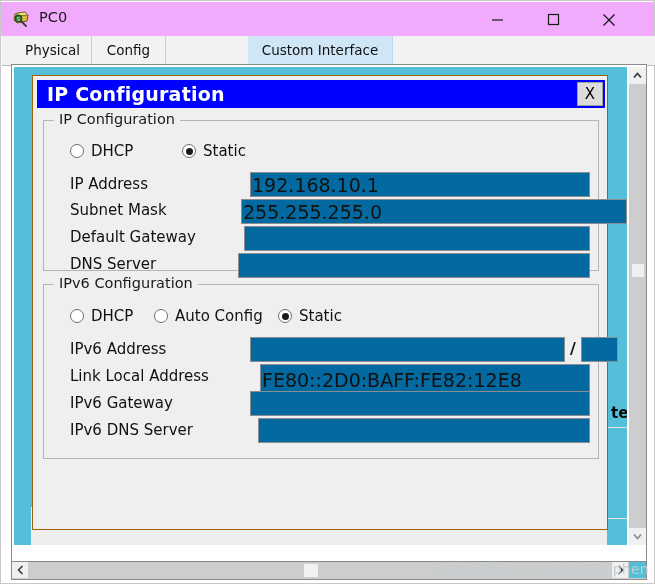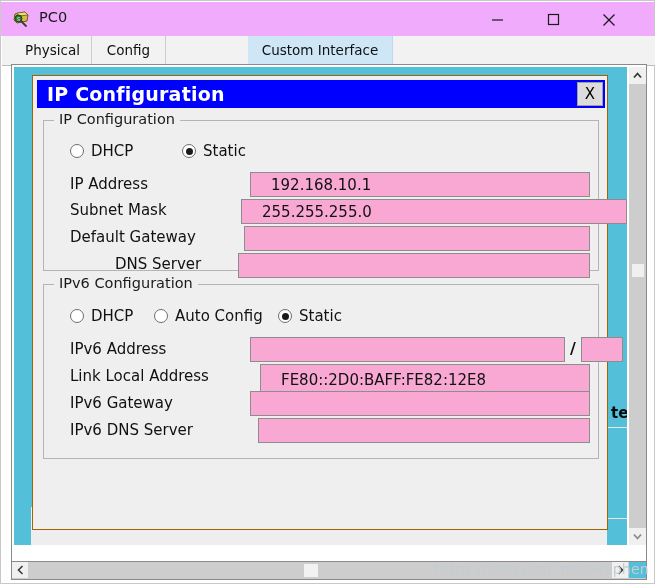--- a/index.html
+++ b/index.html
@@ -258,26 +258,26 @@
   
   .field-label {
     position: absolute;
     font-size: 15px;
     color: #111111;
     white-space: nowrap;
   }
   .field-input {
     position: absolute;
     box-sizing: border-box;
-    background: #f9a8d4;
+    background: #0369a1;
     border: 1px solid #8d8d8d;
     font-family: "DejaVu Sans", "Liberation Sans", sans-serif;
-    font-size: 15px;
+    font-size: 19px;
     color: #111111;
-    padding: 0 20px;
+    padding: 0 1px;
     outline: none;
   }
   .slash-sep {
     position: absolute;
     font-size: 16px;
     color: #111111;
     font-weight: bold;
   }
 
   
@@ -434,21 +434,21 @@
             <span class="radio-label">DHCP</span>
           </div>
           <div class="radio-item" id="radio-v4-static">
             <span class="radio-dot checked"></span>
             <span class="radio-label">Static</span>
           </div>
 
           <span class="field-label" style="left:26px; top:54px;">IP Address</span>
           <span class="field-label" style="left:26px; top:80px;">Subnet Mask</span>
           <span class="field-label" style="left:26px; top:107px;">Default Gateway</span>
-          <span class="field-label" style="left:26px; top:134px;margin-left:45px;">DNS Server</span>
+          <span class="field-label" style="left:26px; top:134px;">DNS Server</span>
 
           <input class="field-input" style="left: 206px; top: 51px; width: 340px; height: 25px;" value="192.168.10.1">
           <input class="field-input" style="left: 197px; top: 78px; width: 386px; height: 25px;" value="255.255.255.0">
           <input class="field-input" style="left: 200px; top: 105px; width: 346px; height: 25px;" value="">
           <input class="field-input" style="left: 194px; top: 132px; width: 352px; height: 25px;" value="">
         </div>
 
         <div class="group-box" id="group-ipv6">
           <span class="group-legend">IPv6 Configuration</span>
 

